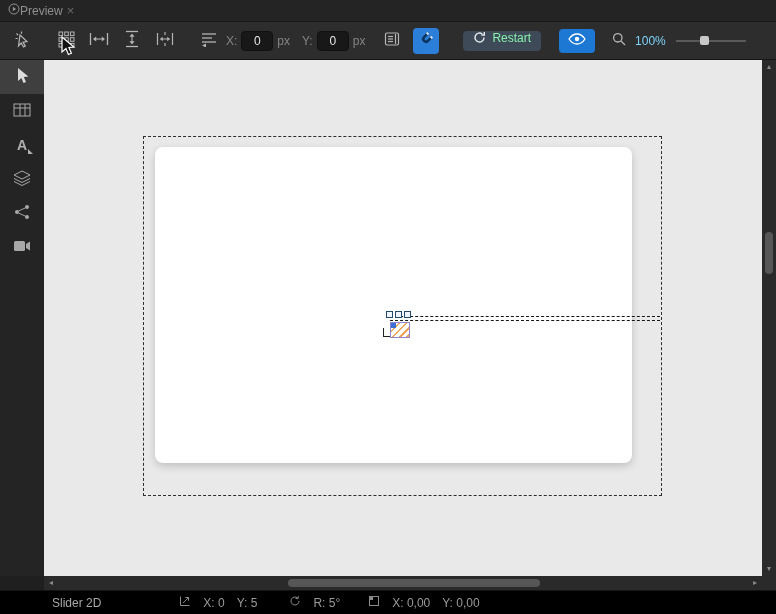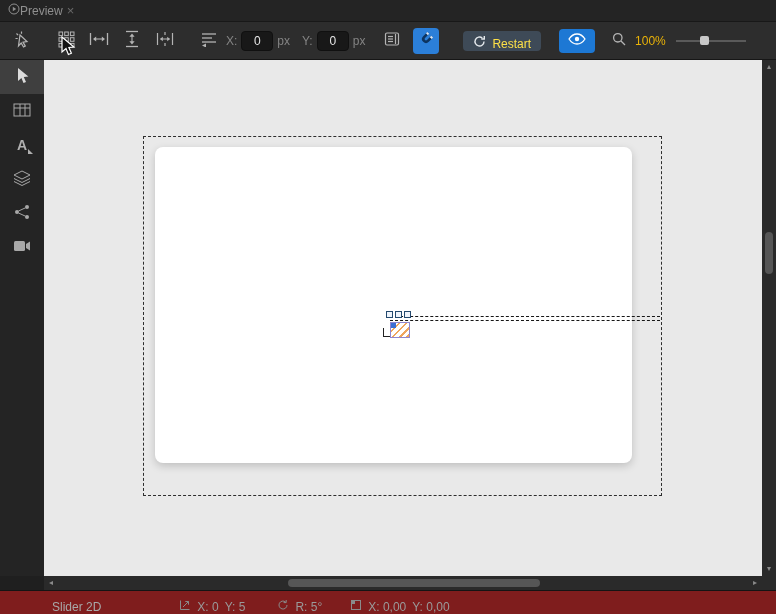--- a/index.html
+++ b/index.html
@@ -15,25 +15,25 @@
 
   
   .toolbar{position:absolute;left:0;top:22px;width:776px;height:38px;background:#2d2d2d;
     border-bottom:1px solid #161616;display:flex;align-items:center}
   .tb-btn{width:28px;height:28px;display:flex;align-items:center;justify-content:center;
     border-radius:4px;flex:none}
   .tb-label{color:#848484;flex:none}
   .tb-input{width:32px;height:20px;background:#181818;border:1px solid #101010;border-radius:4px;
     color:#e6e6e6;text-align:center;font:12px "Liberation Sans",sans-serif;flex:none}
   .btn-magnet{background:#2b7fd9;width:26px;height:26px}
-  .btn-restart{height:20px;padding:0 10px;background:#3e4a57;border-radius:4px;color:#fde047;
-    display:flex;align-items:flex-end;gap:6px;flex:none}
+  .btn-restart{height:20px;padding:0 10px;background:#3e4a57;border-radius:4px;color:#86efac;
+    display:flex;align-items:flex-start;gap:6px;flex:none}
   .btn-eye{width:36px;height:24px;background:#1d78d4;border-radius:4px;display:flex;
     align-items:center;justify-content:center;flex:none}
-  .zoom-label{color:#eab308;flex:none}
+  .zoom-label{color:#7dd3fc;flex:none}
   .slider{position:relative;width:70px;height:28px;flex:none}
   .slider-track{position:absolute;left:0;right:0;top:13px;height:2px;background:#5a5a5a}
   .slider-handle{position:absolute;left:24px;top:9px;width:9px;height:9px;background:#c8c8c8;border-radius:2px}
 
   
   .sidebar{position:absolute;left:0;top:60px;width:44px;height:516px;background:#242424}
   .side-item{width:44px;height:34px;display:flex;align-items:center;justify-content:center}
   .side-item.active{background:#3f3f3f}
   .text-tool-glyph{font-size:14px;font-weight:bold;color:#b0b0b0;position:relative;line-height:1}
   .text-tool-glyph::after{content:"";position:absolute;right:-6px;bottom:-2px;width:0;height:0;
@@ -56,24 +56,24 @@
 
   
   .vscroll{position:absolute;left:762px;top:60px;width:14px;height:516px;background:#2a2a2a}
   .hscroll{position:absolute;left:44px;top:576px;width:718px;height:14px;background:#2a2a2a}
   .corner{position:absolute;left:762px;top:576px;width:14px;height:14px;background:#2a2a2a}
   .scroll-arrow{position:absolute;color:#8a8a8a;font-size:8px;line-height:14px;width:14px;height:14px;text-align:center}
   .vthumb{position:absolute;left:3px;top:172px;width:8px;height:42px;background:#565656;border-radius:4px}
   .hthumb{position:absolute;left:244px;top:3px;width:252px;height:8px;background:#565656;border-radius:4px}
 
   
-  .statusbar{position:absolute;left:0;top:590px;width:776px;height:24px;background:#7f1d1d;
-    border-top:1px solid #141414;display:flex;align-items:flex-end;color:#9a9a9a}
+  .statusbar{position:absolute;left:0;top:590px;width:776px;height:24px;background:#000000;
+    border-top:1px solid #141414;display:flex;align-items:center;color:#9a9a9a}
   .sb-name{margin-left:52px;color:#a8a8a8}
-  .sb-group{display:flex;align-items:center;gap:6px}
+  .sb-group{display:flex;align-items:center;gap:12px}
   .g1{margin-left:78px}.g2{margin-left:32px}.g3{margin-left:28px}
 
   .cursor-overlay{position:absolute;left:60px;top:36px;z-index:20;pointer-events:none}
 </style>
 </head>
 <body>
 
 <div class="tabbar">
   <div class="tab">
     <span>

